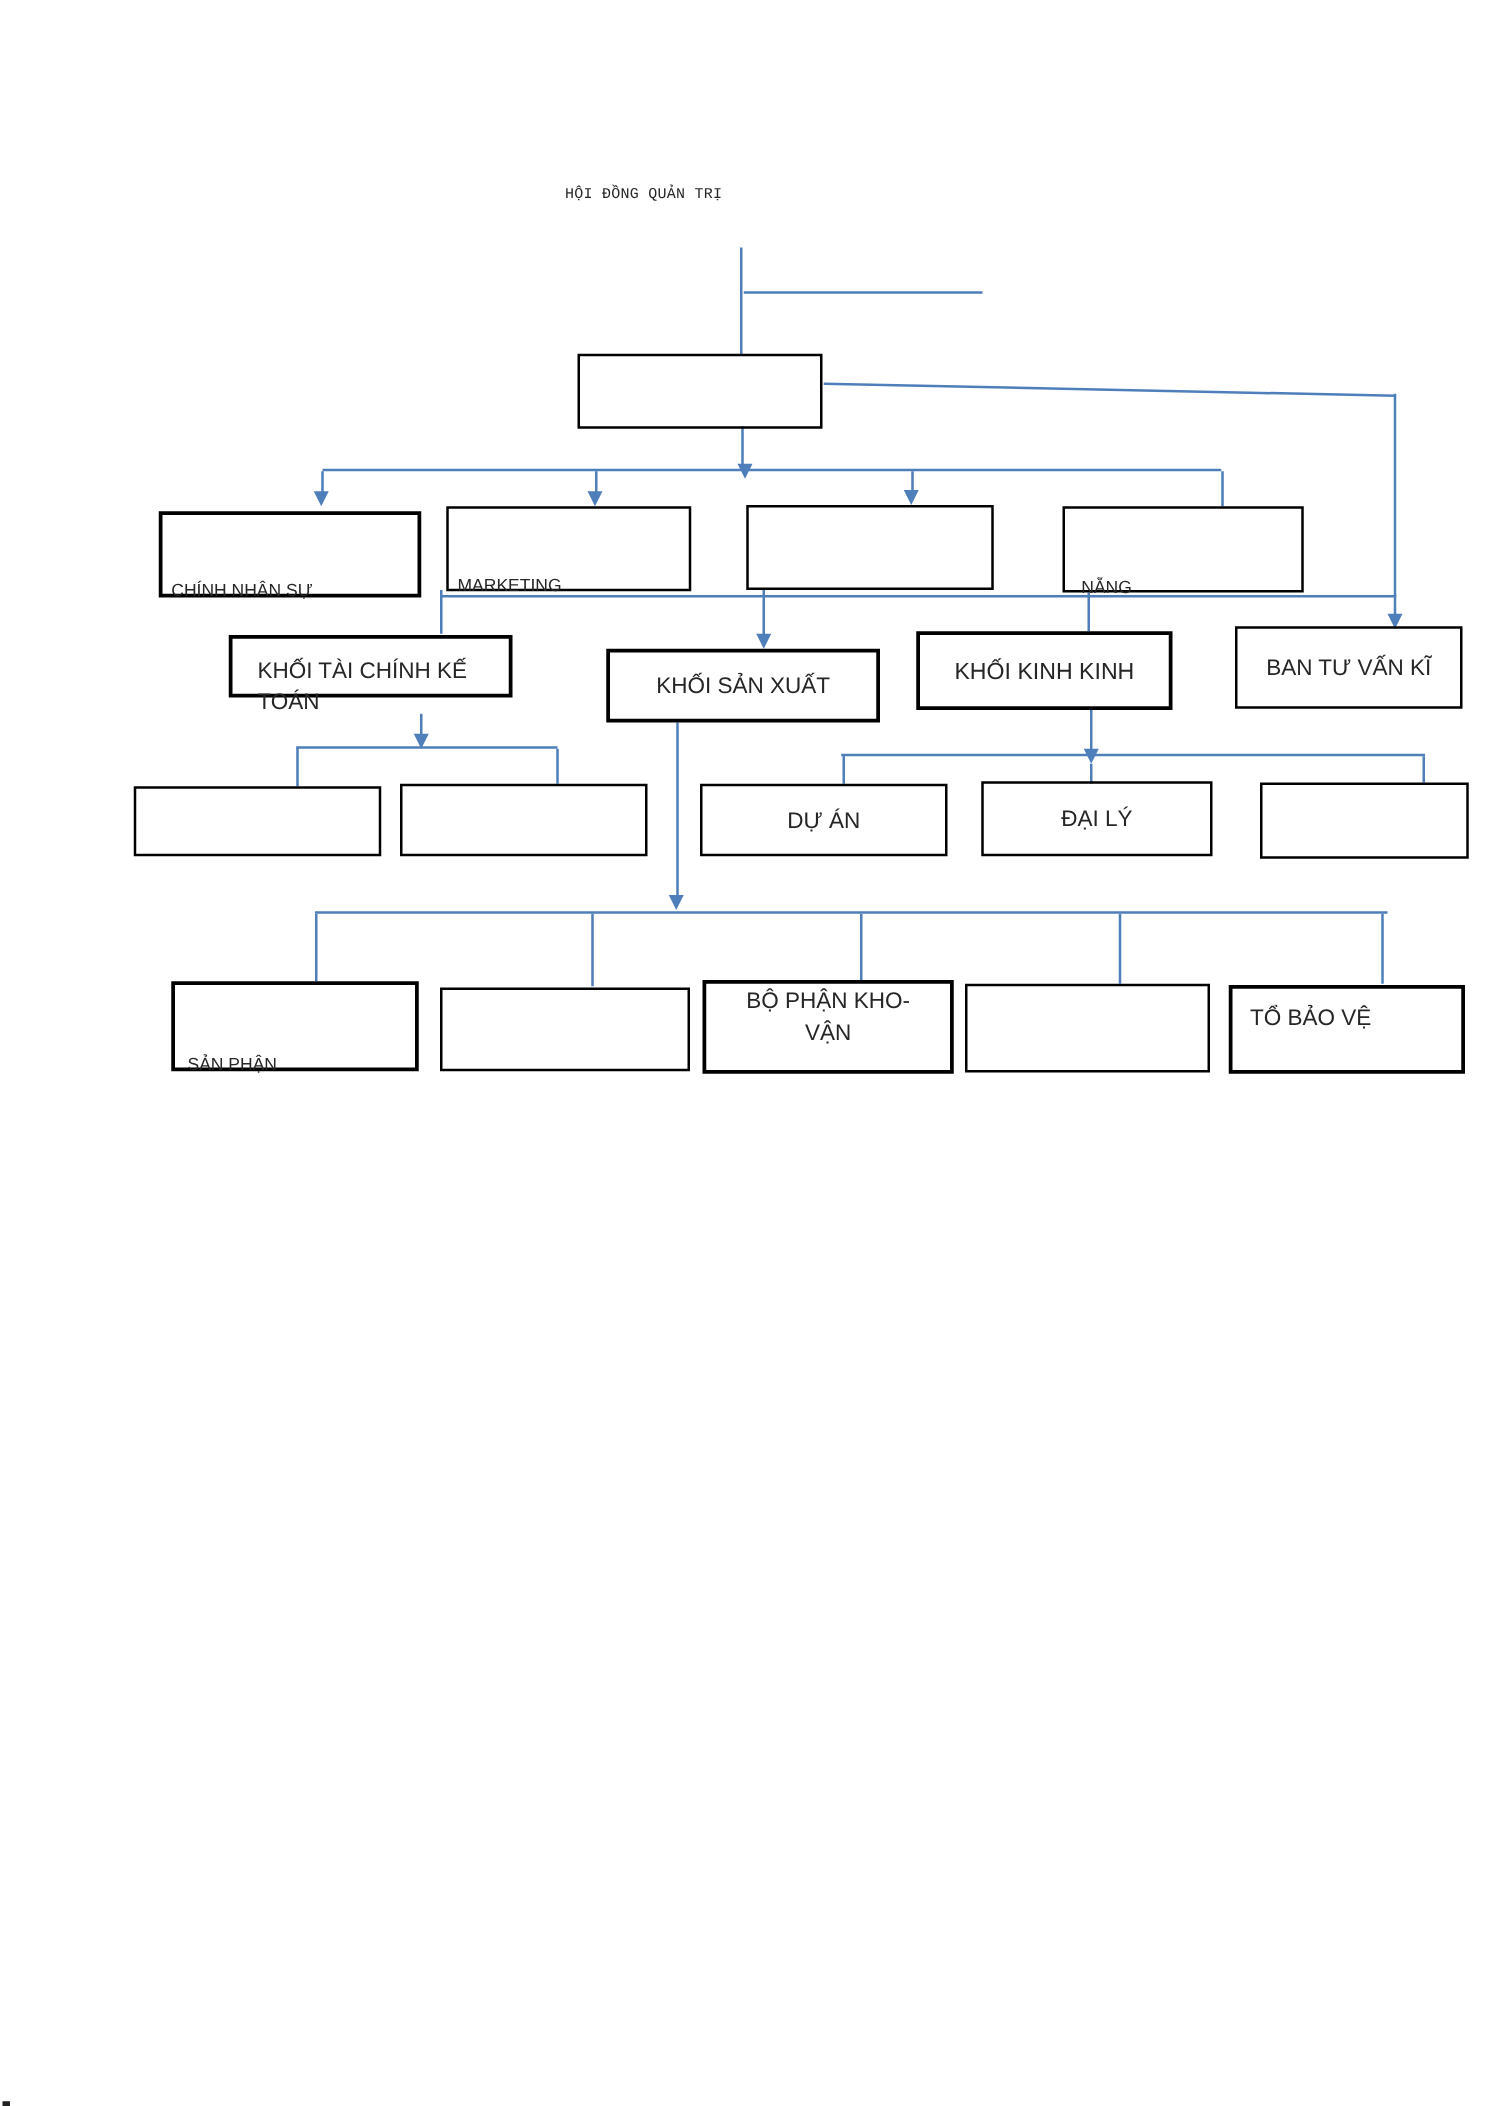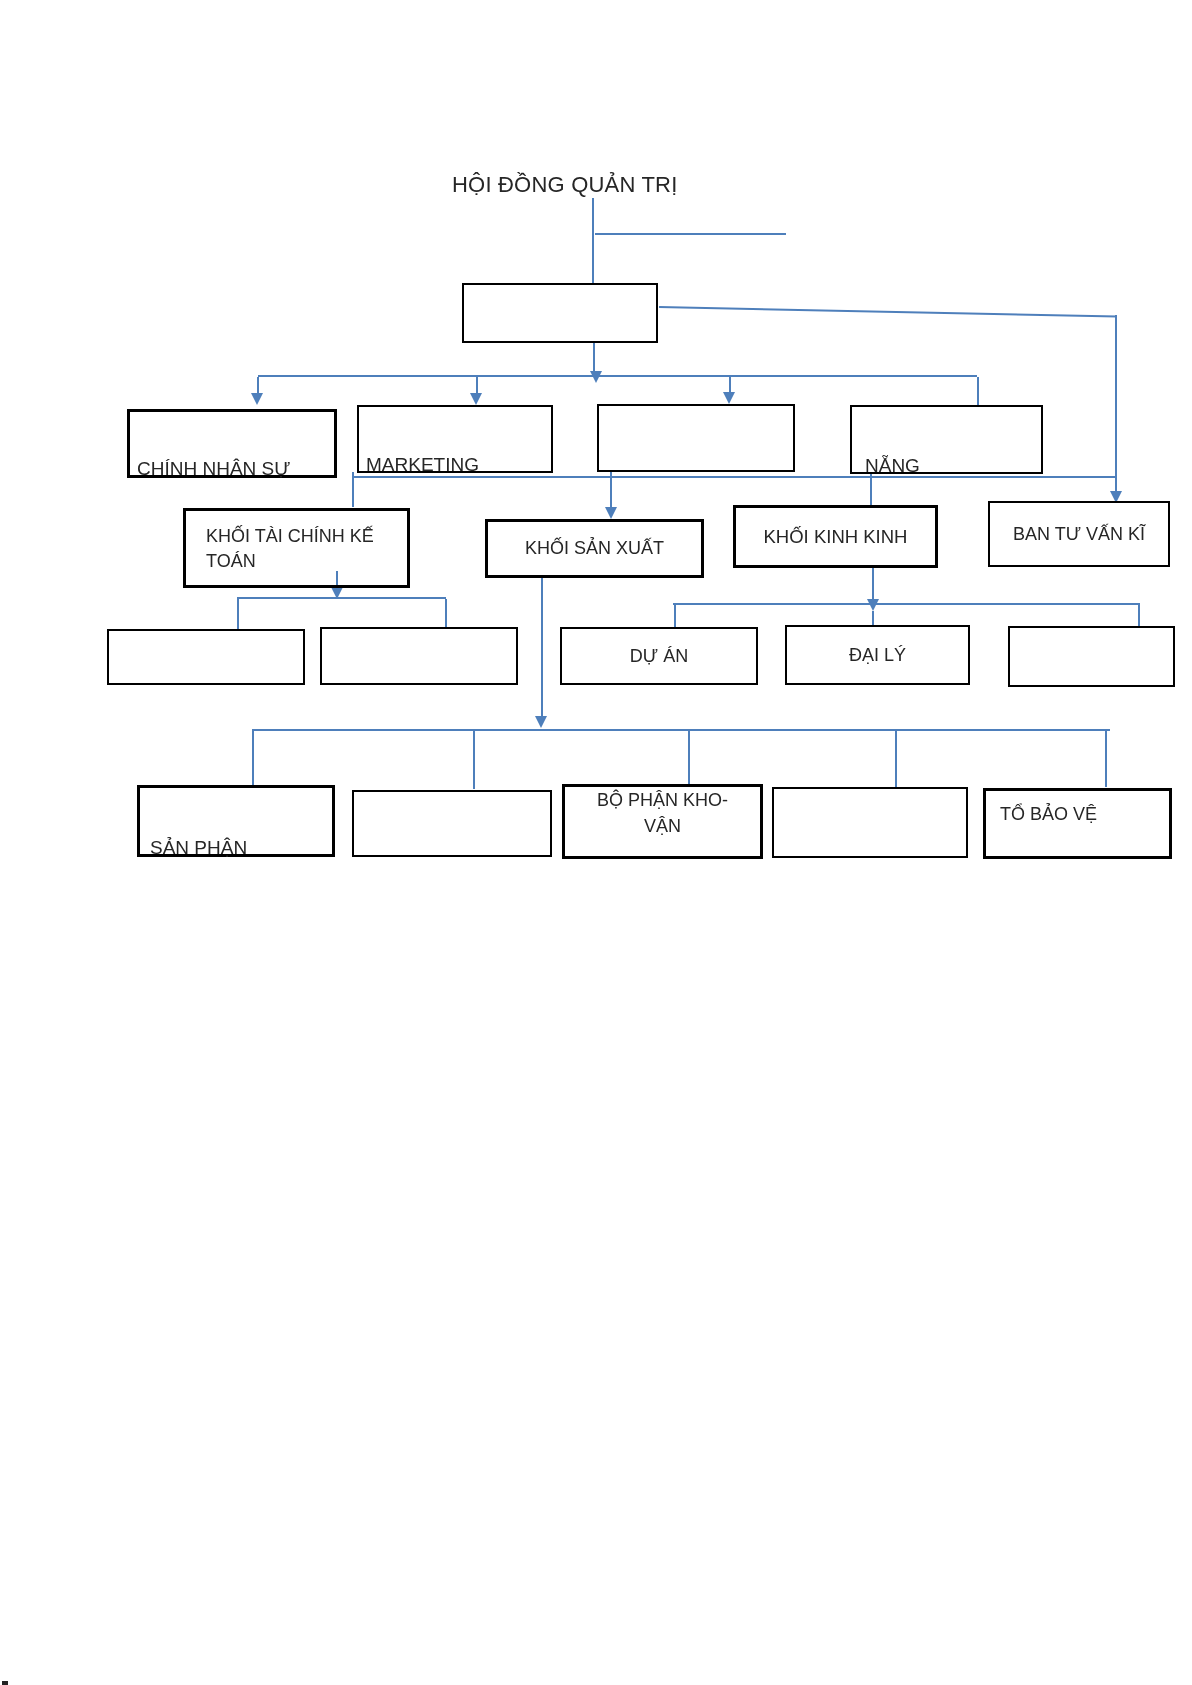--- a/index.html
+++ b/index.html
@@ -5,34 +5,34 @@
   :root{ --blue:#4e7fbb; --border:#000000; --text:#262626; --bg:#ffffff; }
   *{ margin:0; padding:0; box-sizing:border-box; }
   html,body{ width:1192px; height:1685px; background:var(--bg);
              font-family:"Liberation Sans","DejaVu Sans",sans-serif; color:var(--text); }
   #canvas{ position:relative; width:1192px; height:1685px; overflow:hidden; background:var(--bg); }
 
   .box{ position:absolute; border:2px solid var(--border); background:transparent;
         font-size:18px; color:var(--text); }
   .b3{ border-width:3px; }
 
-  .lbl-bottom{ position:absolute; bottom:-5px; left:7px; white-space:nowrap; font-size:19px;text-align:right; }
+  .lbl-bottom{ position:absolute; bottom:-5px; left:7px; white-space:nowrap; font-size:14px;text-align:right; }
   .lbl-center{ display:flex; width:100%; height:100%; align-items:center; justify-content:center;
                text-align:center; white-space:nowrap; }
   .lbl-lines{ line-height:25px; }
 
   .hline{ position:absolute; height:2px; background:var(--blue); }
   .vline{ position:absolute; width:2px;  background:var(--blue); }
   .slant{ transform-origin:left center; }
   .arrow{ position:absolute; width:0; height:0;
           border-left:6px solid transparent; border-right:6px solid transparent;
           border-top:12px solid var(--blue); }
 
-  .title{ position:absolute; left:452px; top:172px; font-size:22px; letter-spacing:.2px;
-          white-space:nowrap; }
+  .title{ position:absolute; left:452px; top:148px; font-size:12px; letter-spacing:.2px;
+          white-space:nowrap;font-family:Liberation Mono, monospace; }
 
   .artifact{ position:absolute; left:2px; top:1681px; width:6px; height:4px; background:#222; }
 </style>
 </head>
 <body>
 
 <div id="canvas">
 
   <div class="title">HỘI ĐỒNG QUẢN TRỊ</div>
 
@@ -93,21 +93,21 @@
     <span class="lbl-bottom">CHÍNH NHÂN SỰ</span>
   </div>
   <div class="box" style="left:357px;top:405px;width:196px;height:68px;">
     <span class="lbl-bottom">MARKETING</span>
   </div>
   <div class="box" style="left:597px;top:404px;width:198px;height:68px;"></div>
   <div class="box" style="left:850px;top:405px;width:193px;height:69px;">
     <span class="lbl-bottom" style="left:13px;">NẴNG</span>
   </div>
 
-  <div class="box b3" style="left:183px;top:508px;width:227px;height:80px;padding:13px 12px 0 20px;">
+  <div class="box b3" style="left:183px;top:508px;width:227px;height:50px;padding:13px 12px 0 20px;">
     <div class="lbl-lines">
       <div>KHỐI TÀI CHÍNH KẾ</div>
       <div>TOÁN</div>
     </div>
   </div>
   <div class="box b3" style="left:485px;top:519px;width:219px;height:59px;">
     <div class="lbl-center">KHỐI SẢN XUẤT</div>
   </div>
   <div class="box b3" style="left:733px;top:505px;width:205px;height:63px;font-size:18.5px;">
     <div class="lbl-center">KHỐI KINH KINH</div>

